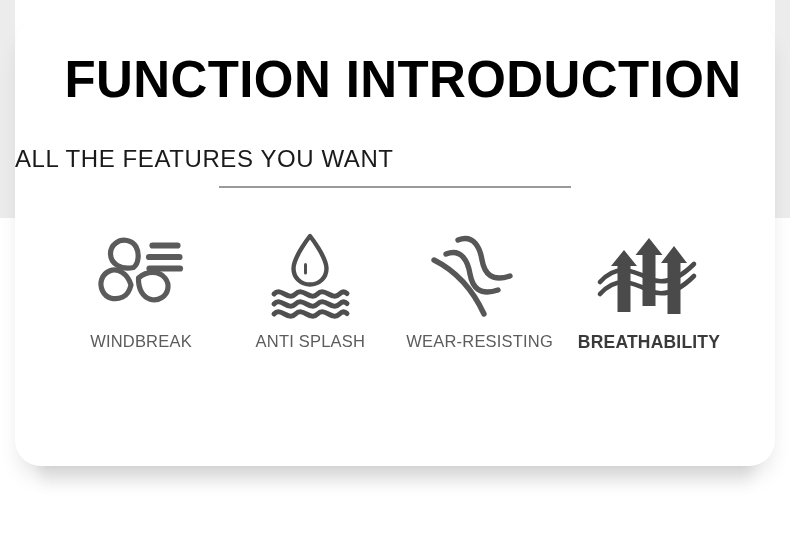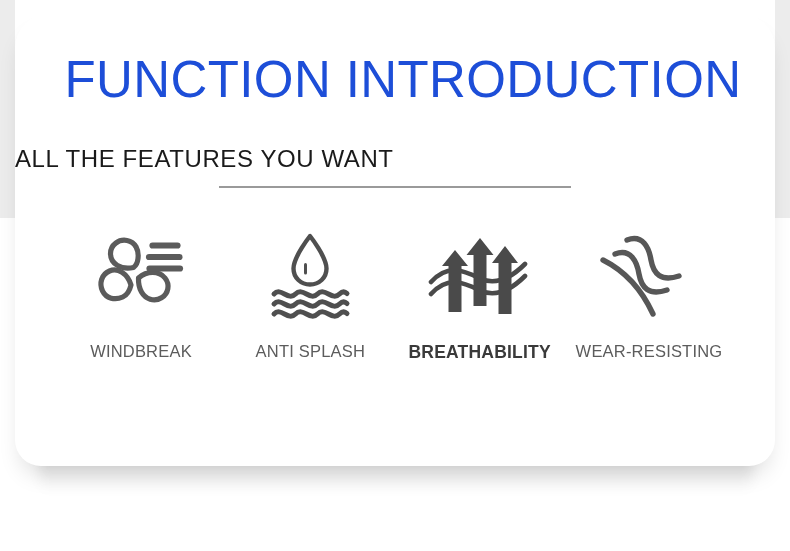--- a/index.html
+++ b/index.html
@@ -67,23 +67,23 @@
   }
 
   .title {
     position: absolute;
     left: 16px;
     right: 0;
     top: 38px;
     text-align: center;
     font-size: 51px;
     line-height: 56px;
-    font-weight: 400;
+    font-weight: 700;
     letter-spacing: 0.4px;
-    color: #1d4ed8;
+    color: #000000;
     white-space: nowrap;
   }
 
   .subtitle-wrap {
     position: absolute;
     left: 0;
     right: 0;
     top: 130px;
     text-align: left;
   }
@@ -119,21 +119,21 @@
     flex-direction: column;
     align-items: center;
   }
   .feature-icon {
     height: 104px;
     display: flex;
     align-items: center;
     justify-content: center;
   }
   .feature-label {
-    margin-top: 16px;
+    margin-top: 6px;
     font-size: 16.5px;
     letter-spacing: 0.2px;
     color: #5c5c5c;
     font-weight: 400;
     white-space: nowrap;
   }
   .feature-label.emphasis {
     color: #3a3a3a;
     font-weight: 700;
     font-size: 17.5px;
@@ -190,45 +190,45 @@
               <path d="M12 68 C19 60.5 26 75.5 33.5 68 C41 60.5 48 75.5 55.5 68 C63 60.5 70 75.5 77.5 68 C81 64.5 83.5 66 85 67.5" stroke-width="5"></path>
               <path d="M12 78 C19 70.5 26 85.5 33.5 78 C41 70.5 48 85.5 55.5 78 C63 70.5 70 85.5 77.5 78 C81 74.5 83.5 76 85 77.5" stroke-width="5"></path>
               <path d="M12 88 C19 80.5 26 95.5 33.5 88 C41 80.5 48 95.5 55.5 88 C63 80.5 70 95.5 77.5 88 C81 84.5 83.5 86 85 87.5" stroke-width="5"></path>
             </svg>
           </div>
           <div class="feature-label">ANTI SPLASH</div>
         </div>
 
         <div class="feature">
           <div class="feature-icon">
+            <svg width="104" height="96" viewBox="0 0 104 96" fill="none" stroke="#575757" stroke-width="5.4" stroke-linecap="round" stroke-linejoin="round">
+
+              <path d="M30 14 C46 8 52 22 54 34 C56.5 48 64 56 82 50"></path>
+
+              <path d="M18 28 C34 22 40 36 42 48 C44.5 62 52 70 70 64"></path>
+
+              <path d="M6 34 C26 44 44 62 56 88"></path>
+            </svg>
+          </div>
+          <div class="feature-label">WEAR-RESISTING</div>
+        </div>
+
+        <div class="feature">
+          <div class="feature-icon">
             <svg width="110" height="96" viewBox="0 0 110 96" fill="none" stroke="#4a4a4a" stroke-width="4.6" stroke-linecap="round" stroke-linejoin="round">
 
               <path d="M6 56 C22 38 38 44 54 52 C70 60 86 52 100 38" stroke-width="4.6" fill="none"></path>
               <path d="M6 68 C22 50 38 56 54 64 C70 72 86 64 100 50" stroke-width="4.6" fill="none"></path>
 
               <g fill="#4a4a4a" stroke="none">
                 <path d="M30 24 L43 40 L36.5 40 L36.5 86 L23.5 86 L23.5 40 L17 40 Z"></path>
                 <path d="M55 12 L68.5 29 L61.5 29 L61.5 80 L48.5 80 L48.5 29 L41.5 29 Z"></path>
                 <path d="M80 20 L93 37 L86.5 37 L86.5 88 L73.5 88 L73.5 37 L67 37 Z"></path>
               </g>
             </svg>
           </div>
           <div class="feature-label emphasis">BREATHABILITY</div>
         </div>
 
-        <div class="feature">
-          <div class="feature-icon">
-            <svg width="104" height="96" viewBox="0 0 104 96" fill="none" stroke="#575757" stroke-width="5.4" stroke-linecap="round" stroke-linejoin="round">
-
-              <path d="M30 14 C46 8 52 22 54 34 C56.5 48 64 56 82 50"></path>
-
-              <path d="M18 28 C34 22 40 36 42 48 C44.5 62 52 70 70 64"></path>
-
-              <path d="M6 34 C26 44 44 62 56 88"></path>
-            </svg>
-          </div>
-          <div class="feature-label">WEAR-RESISTING</div>
-        </div>
-
       </div>
     </div>
   </div>
 </div>
 
 </body></html>

